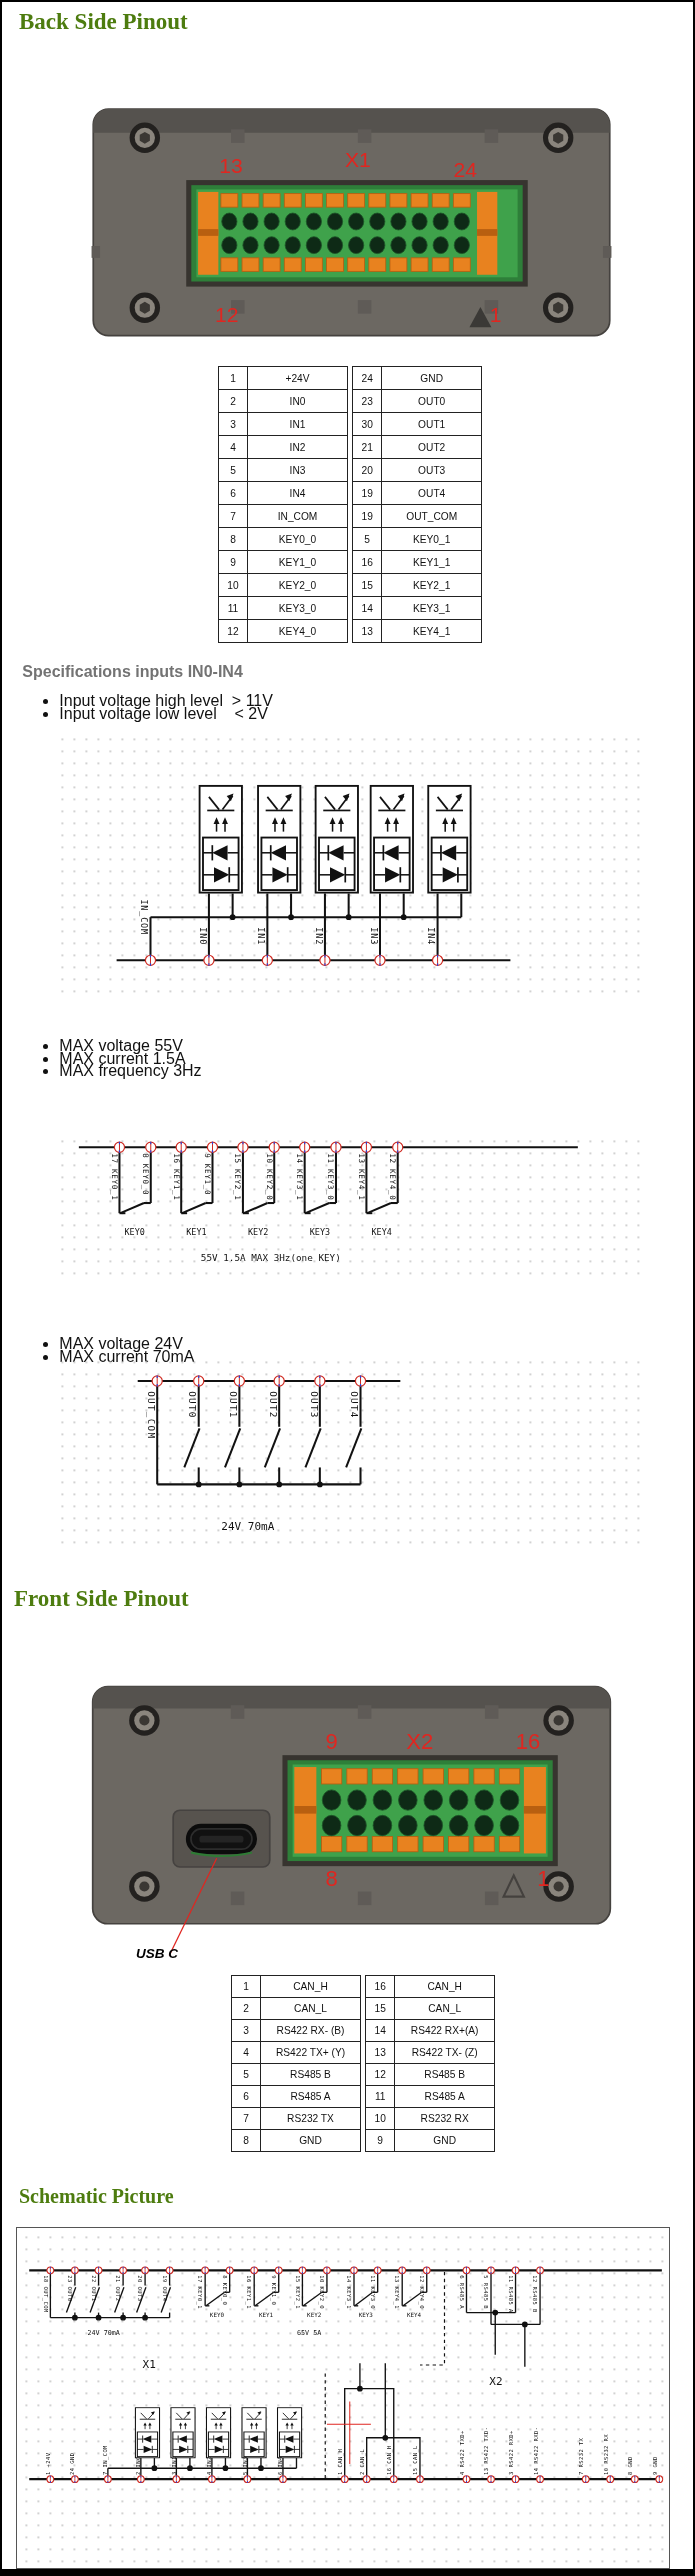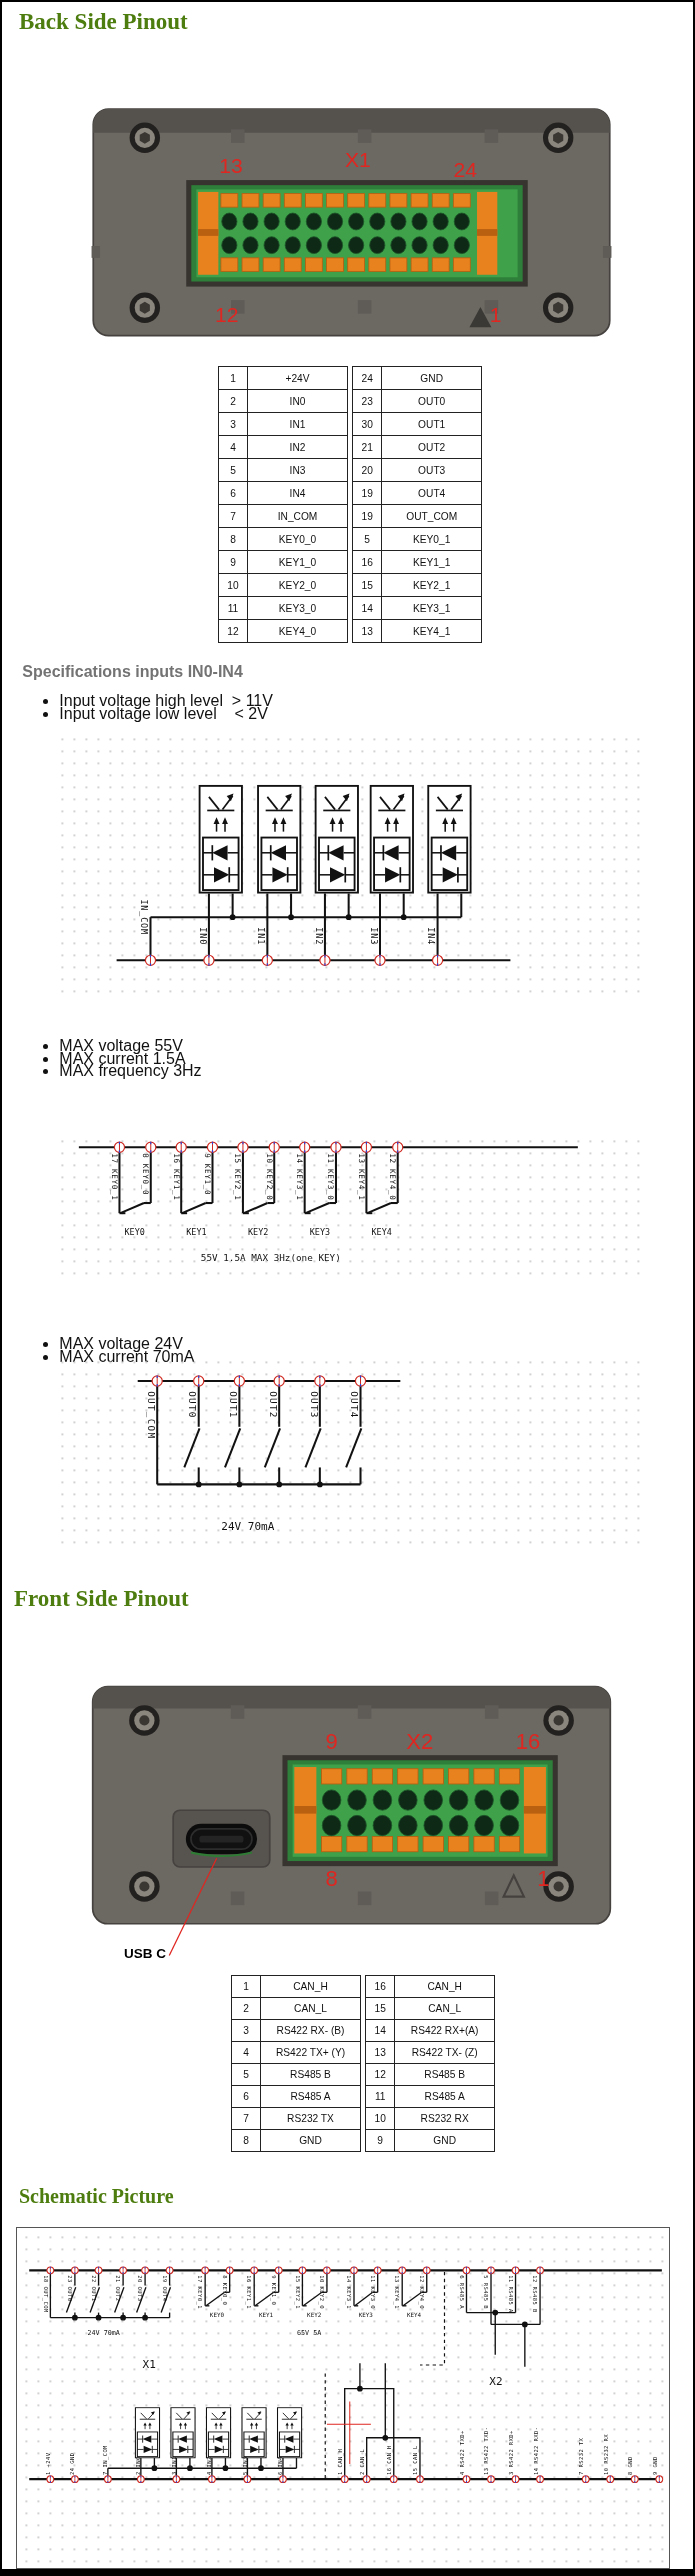--- a/index.html
+++ b/index.html
@@ -583,21 +583,21 @@
       <text class="redlabel" x="516" y="78">16</text>
       <text class="redlabel" x="284" y="240">8</text>
       <text class="redlabel" x="534" y="240">1</text>
     </g>
     <polygon points="487,252 511,252 499,227" fill="none" stroke="#44413e" stroke-width="2.5"></polygon>
   </svg>
 
   <svg class="abs" style="left:119px; top:1846px;" width="254" height="127" viewBox="0 0 300 150">
     <line x1="113" y1="12" x2="57" y2="127" stroke="var(--label_red)" stroke-width="1.5"></line>
   </svg>
-  <div class="abs usb-c-label" style="left:122px; top:1944px;">USB C</div>
+  <div class="abs usb-c-label" style="left:134px; top:1944px;font-style:italic;">USB C</div>
 
   <div class="abs pintables" style="left:229px; top:1973px;">
     <table class="pintable ft">
         <tbody>
   <tr>
     <td class="pcell">1</td>
     <td class="ncell">CAN_H</td>
   </tr>
 
   <tr>

